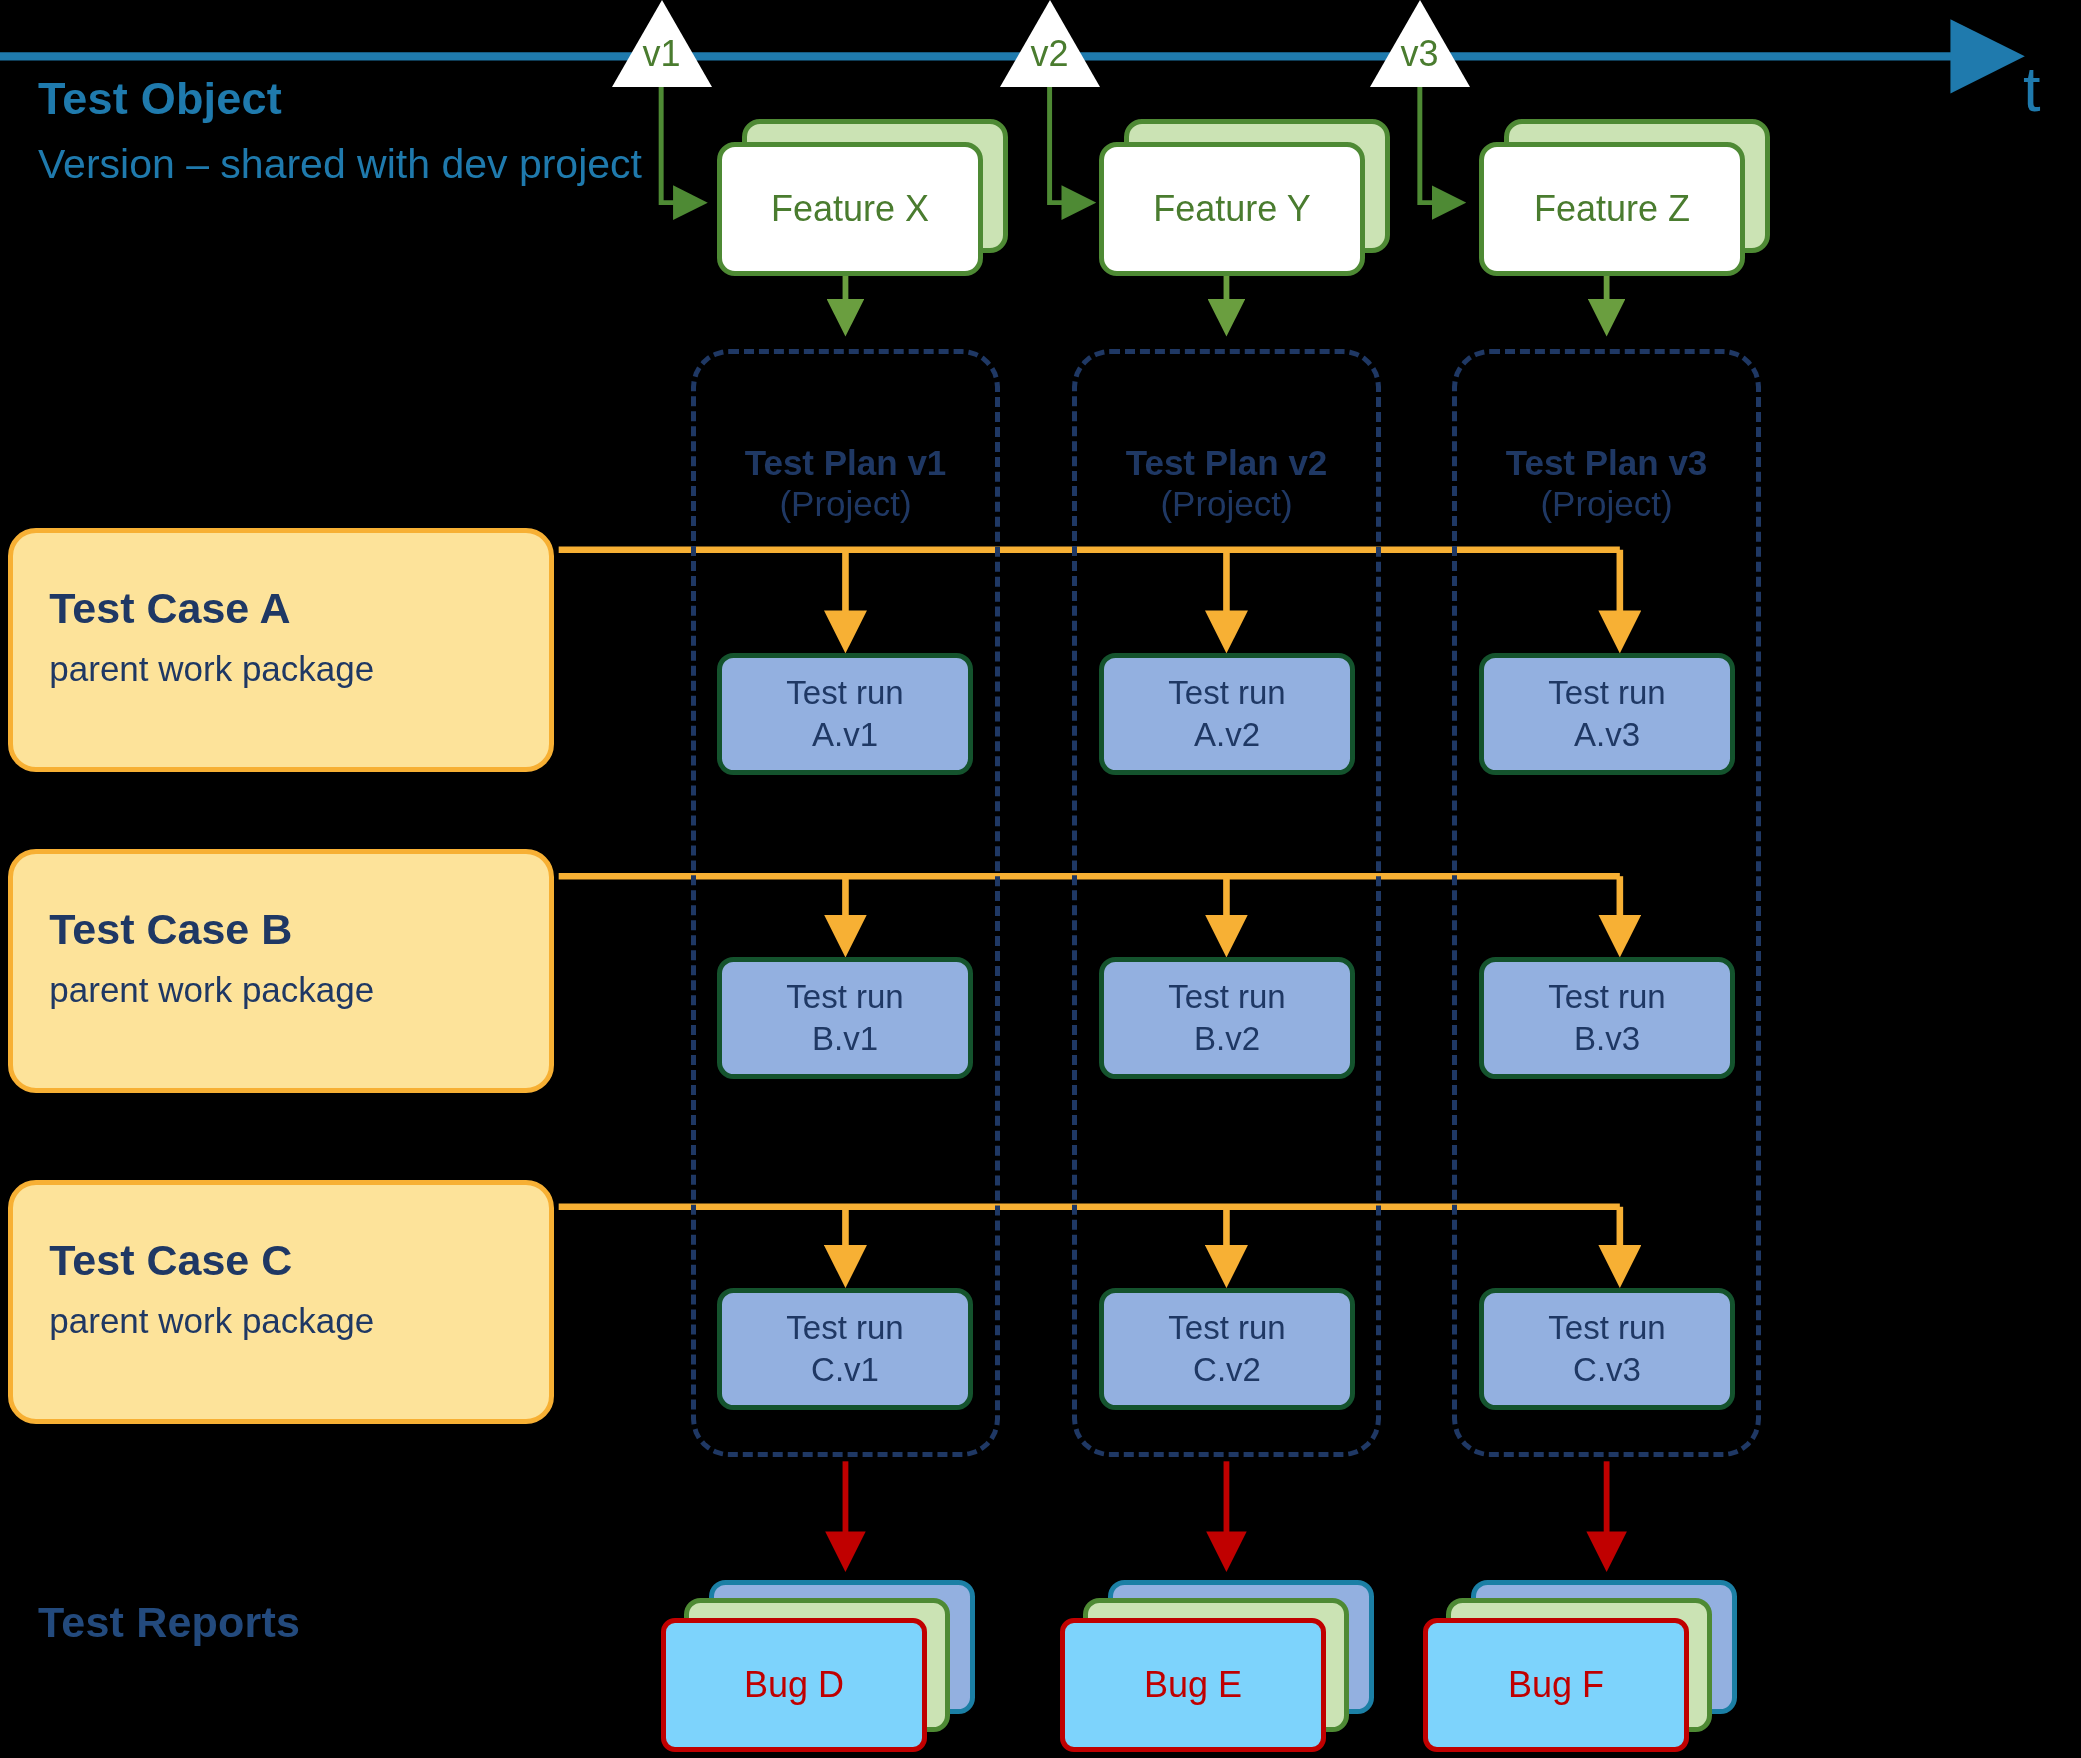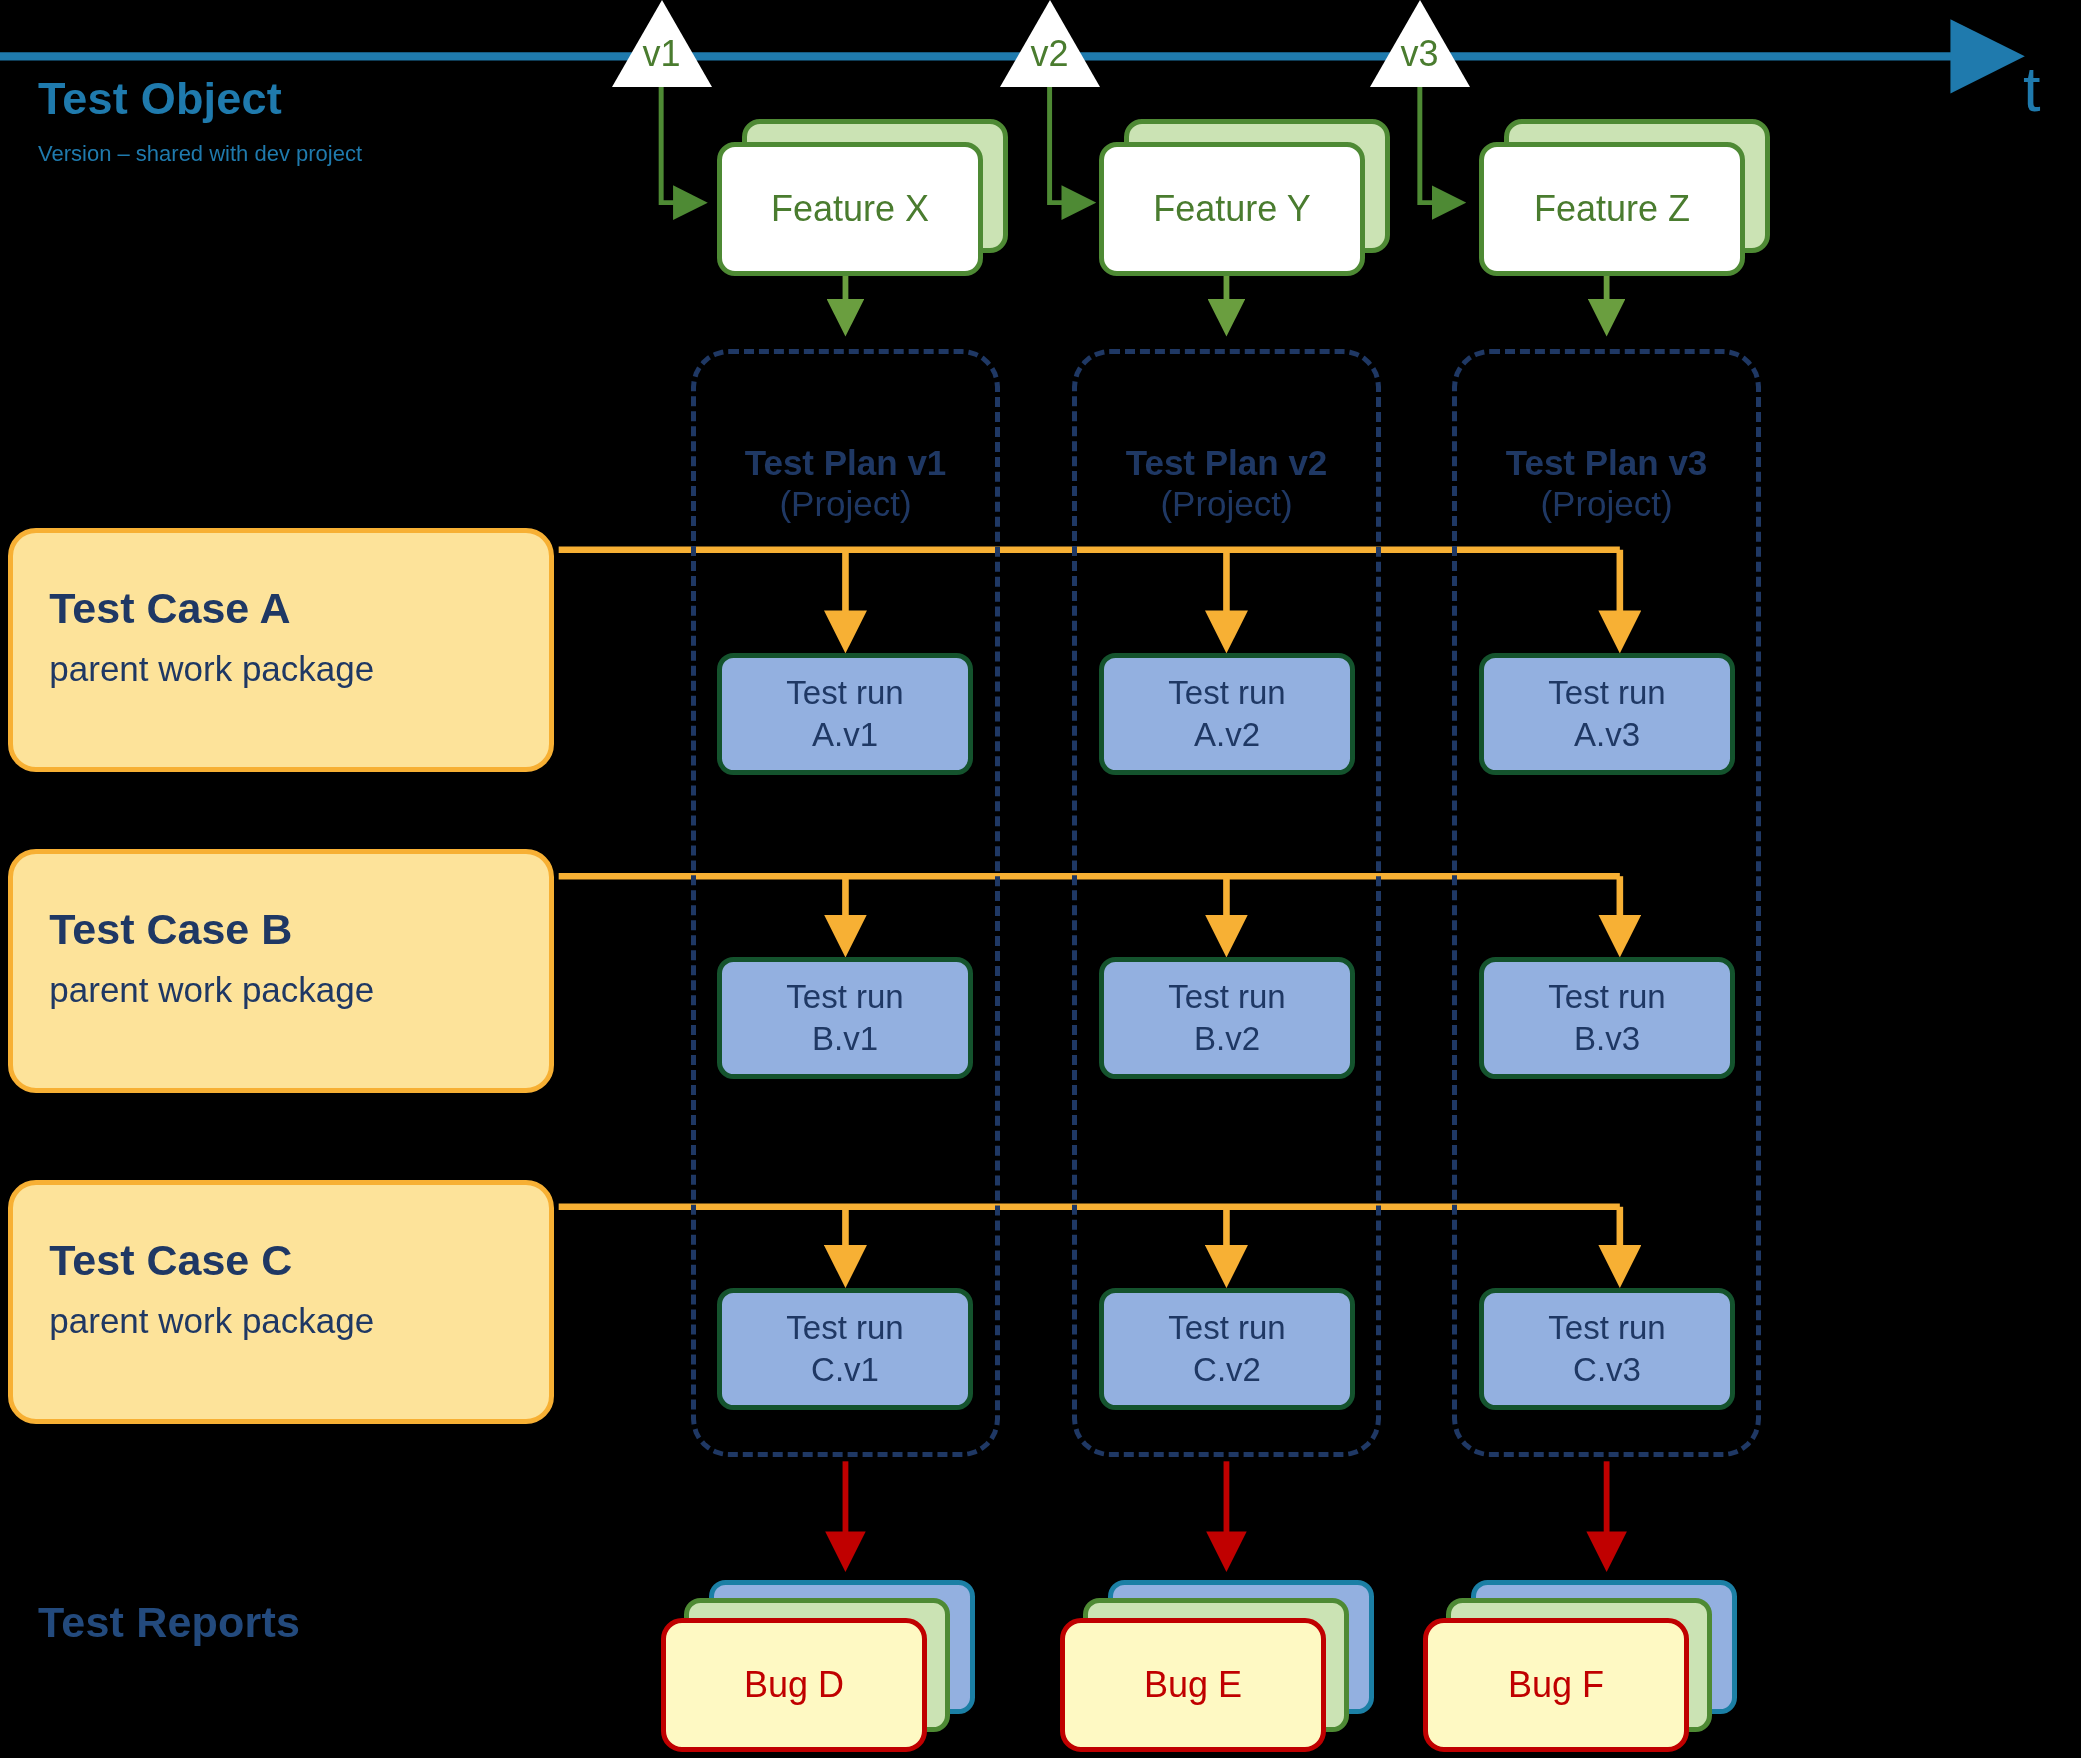--- a/index.html
+++ b/index.html
@@ -9,21 +9,21 @@
   }
   #stage{position:absolute;left:0;top:0;width:2081px;height:1759px;}
   svg.layer{position:absolute;left:0;top:0;width:2081px;height:1759px;pointer-events:none;}
 
   
   .hdr-title{
     position:absolute;color:#1f7aad;font-weight:bold;letter-spacing:0.2px;
   }
   .hdr-sub{position:absolute;color:#1f7aad;}
   #test-object-title{left:38px;top:73px;font-size:45px;}
-  #test-object-sub{left:38px;top:141px;font-size:22px;}
+  #test-object-sub{left:38px;top:141px;font-size:41px;}
   #test-reports-title{left:38px;top:1598px;font-size:43px;font-weight:bold;color:#234a7d;}
   #test-reports-sub{left:38px;top:1656px;font-size:33px;color:#234a7d;line-height:1.28;}
 
   
   .vtri{position:absolute;width:99px;height:87px;}
   .vtri .tri{
     position:absolute;left:0;top:0;width:0;height:0;
     border-left:50px solid transparent;border-right:50px solid transparent;
     border-bottom:87px solid #ffffff;
   }
@@ -82,21 +82,21 @@
   .bug-back{
     position:absolute;left:48px;top:0px;width:256px;height:124px;
     background:#93b0e0;border:5px solid #1b7fa5;border-radius:16.5px;
   }
   .bug-mid{
     position:absolute;left:23px;top:18px;width:256px;height:124px;
     background:#cbe3b4;border:5px solid #4e8a34;border-radius:16.5px;
   }
   .bug-front{
     position:absolute;left:0px;top:38px;width:256px;height:124px;
-    background:#fef9c3;border:5.8px solid #c00000;border-radius:21px;
+    background:#7dd3fc;border:5.8px solid #c00000;border-radius:14px;
     display:flex;align-items:center;justify-content:center;
     color:#c00000;font-size:36px;text-align:right;
   }
 </style>
 </head>
 <body>
 
 <div id="stage">
 
   <svg class="layer" viewBox="0 0 2518 2128">

